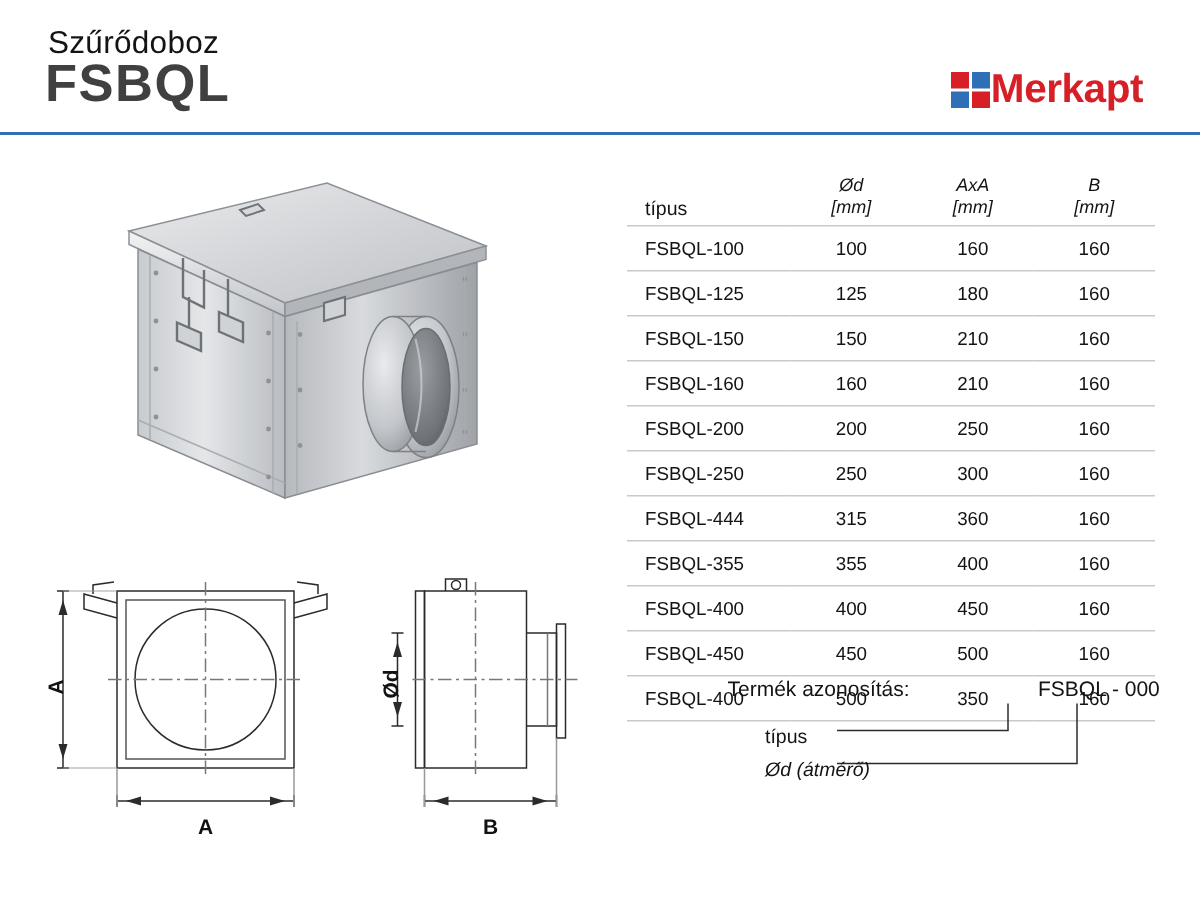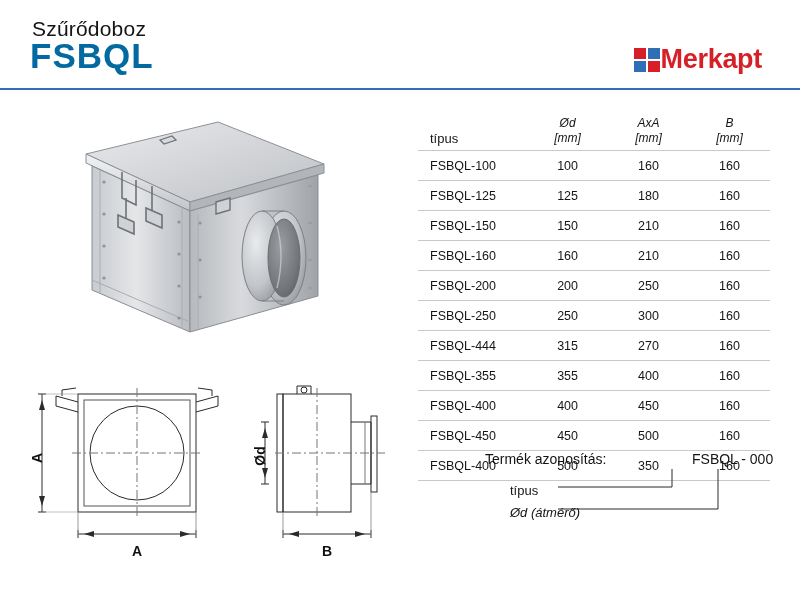--- a/index.html
+++ b/index.html
@@ -31,21 +31,21 @@
     letter-spacing: 0.2px;
     color: #141414;
   }
   .header .title {
     position: absolute;
     left: 30px;
     top: 36px;
     font-size: 35px;
     font-weight: bold;
     letter-spacing: 1px;
-    color: #0369a1;
+    color: #404040;
   }
   .header .rule {
     position: absolute;
     left: 0;
     top: 88px;
     width: 800px;
     height: 2px;
     background: #2f6fb5;
   }
 
@@ -353,21 +353,21 @@
     </tr>
     <tr>
       <td class="col-type">FSBQL-250</td>
       <td class="col-num">250</td>
       <td class="col-num">300</td>
       <td class="col-num">160</td>
     </tr>
     <tr>
       <td class="col-type">FSBQL-444</td>
       <td class="col-num">315</td>
-      <td class="col-num">270</td>
+      <td class="col-num">360</td>
       <td class="col-num">160</td>
     </tr>
     <tr>
       <td class="col-type">FSBQL-355</td>
       <td class="col-num">355</td>
       <td class="col-num">400</td>
       <td class="col-num">160</td>
     </tr>
     <tr>
       <td class="col-type">FSBQL-400</td>

